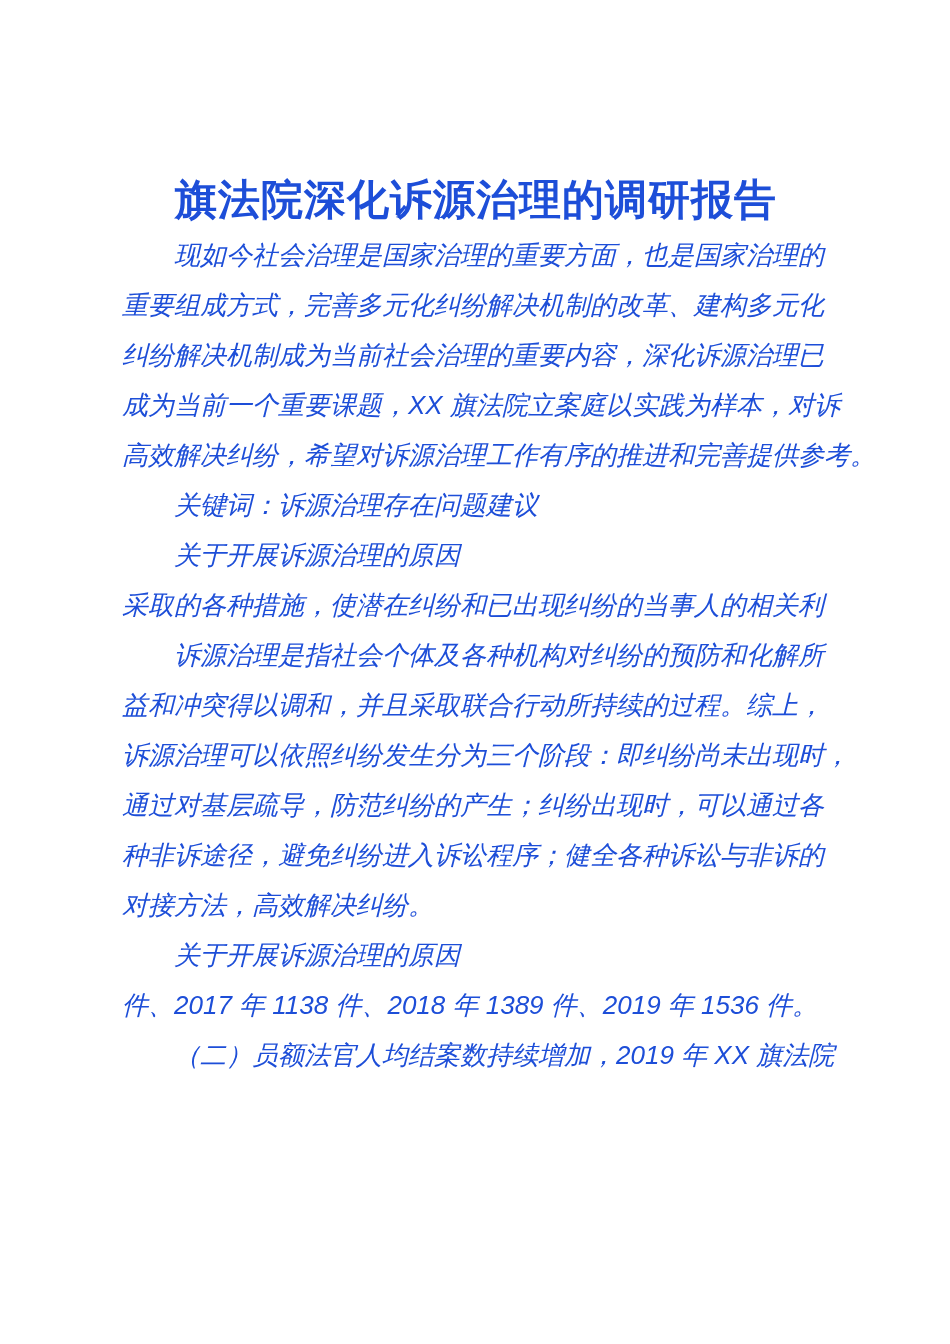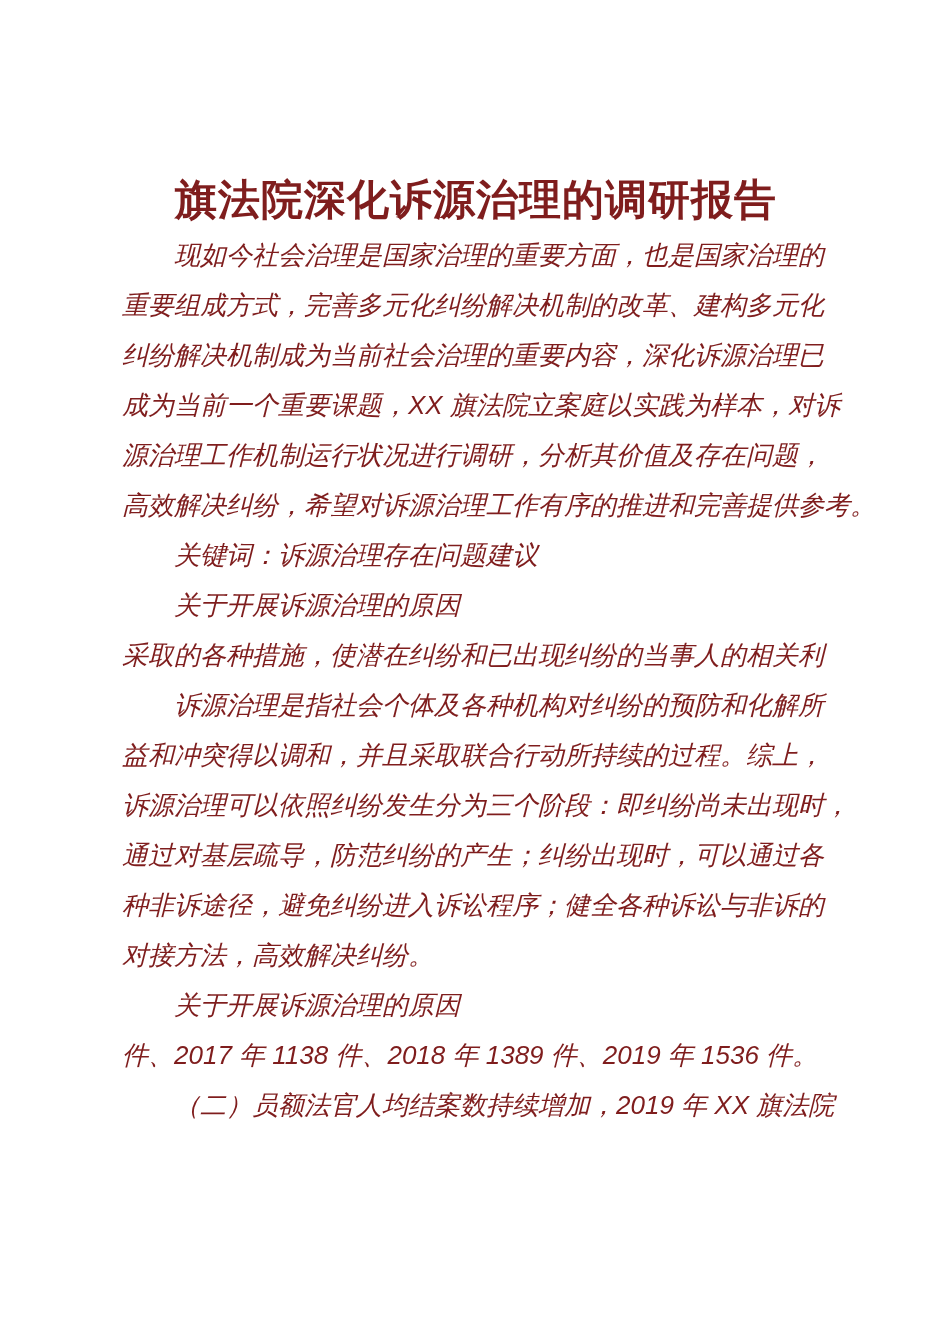--- a/index.html
+++ b/index.html
@@ -5,21 +5,21 @@
   html, body {
     margin: 0;
     padding: 0;
     background: #ffffff;
   }
   .page {
     position: relative;
     width: 950px;
     height: 1344px;
     background: #ffffff;
-    color: #7f1d1d;
+    color: #1d4ed8;
     overflow: hidden;
   }
   .content {
     position: absolute;
     left: 122px;
     top: 170px;
     width: 708px;
   }
   .doc-title {
     margin: 0;
@@ -52,21 +52,20 @@
 <body>
 
 <div class="page">
   <div class="content">
     <h1 class="doc-title">旗法院深化诉源治理的调研报告</h1>
     <div class="body-lines">
       <div class="line indent">现如今社会治理是国家治理的重要方面，也是国家治理的</div>
       <div class="line">重要组成方式，完善多元化纠纷解决机制的改革、建构多元化</div>
       <div class="line">纠纷解决机制成为当前社会治理的重要内容，深化诉源治理已</div>
       <div class="line">成为当前一个重要课题，XX 旗法院立案庭以实践为样本，对诉</div>
-      <div class="line">源治理工作机制运行状况进行调研，分析其价值及存在问题，</div>
       <div class="line">高效解决纠纷，希望对诉源治理工作有序的推进和完善提供参考。</div>
       <div class="line indent">关键词：诉源治理存在问题建议</div>
       <div class="line indent">关于开展诉源治理的原因</div>
       <div class="line">采取的各种措施，使潜在纠纷和已出现纠纷的当事人的相关利</div>
       <div class="line indent">诉源治理是指社会个体及各种机构对纠纷的预防和化解所</div>
       <div class="line">益和冲突得以调和，并且采取联合行动所持续的过程。综上，</div>
       <div class="line">诉源治理可以依照纠纷发生分为三个阶段：即纠纷尚未出现时，</div>
       <div class="line">通过对基层疏导，防范纠纷的产生；纠纷出现时，可以通过各</div>
       <div class="line">种非诉途径，避免纠纷进入诉讼程序；健全各种诉讼与非诉的</div>
       <div class="line">对接方法，高效解决纠纷。</div>

